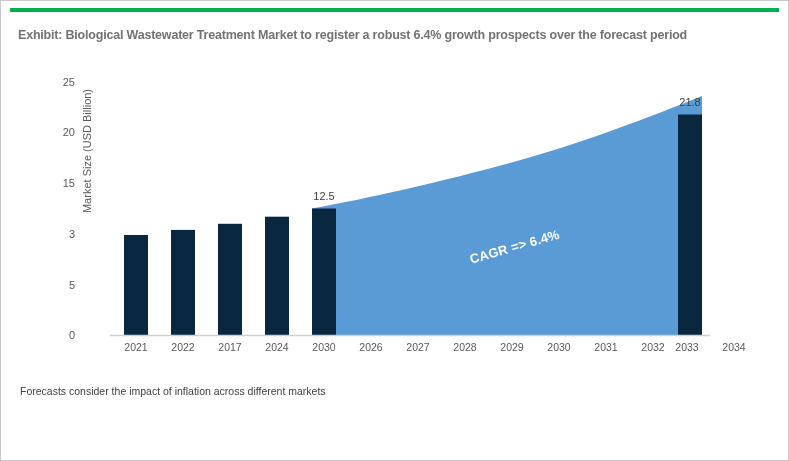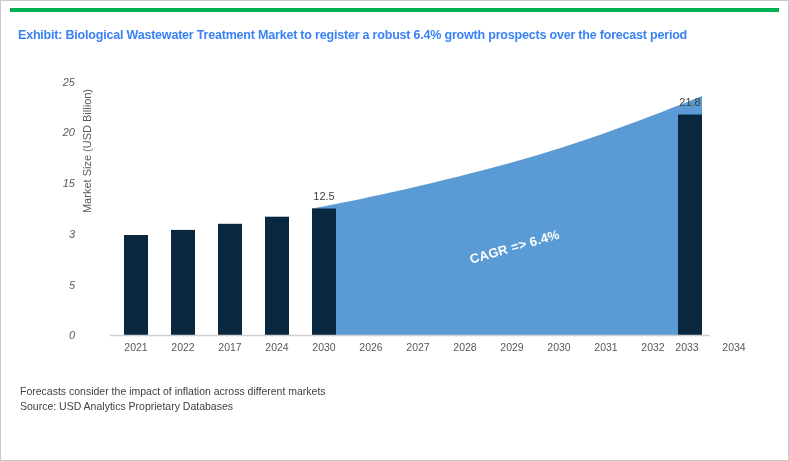--- a/index.html
+++ b/index.html
@@ -22,21 +22,21 @@
     background: #00b050;
   }
 
   
   #exhibit-title {
     position: absolute;
     left: 18px; top: 28px;
     width: 760px;
     font-size: 12.5px;
     font-weight: bold;
-    color: #3b82f6;
+    color: #737373;
     letter-spacing: -0.2px;
     white-space: nowrap;
   }
 
   
   #chart-area {
     position: absolute;
     left: 0; top: 0;
     width: 789px; height: 461px;
   }
@@ -65,21 +65,20 @@
 
   
   .ytick {
     position: absolute;
     right: 714px;
     width: 40px;
     text-align: right;
     font-size: 11px;
     color: #595959;
     line-height: 1;
-    font-style: italic;
   }
 
   
   .xtick {
     position: absolute;
     top: 342px;
     width: 44px;
     text-align: center;
     font-size: 10.5px;
     color: #595959;
@@ -179,16 +178,15 @@
   <div class="xtick" style="left:490px;">2029</div>
   <div class="xtick" style="left:537px;">2030</div>
   <div class="xtick" style="left:584px;">2031</div>
   <div class="xtick" style="left:631px;">2032</div>
   <div class="xtick" style="left:665px;">2033</div>
   <div class="xtick" style="left:712px;">2034</div>
 </div>
 
 <div id="footnotes">
   <div>Forecasts consider the impact of inflation across different markets</div>
-  <div>Source: USD Analytics Proprietary Databases</div>
 </div>
 
 <div id="page-border"></div>
 
 </body></html>

